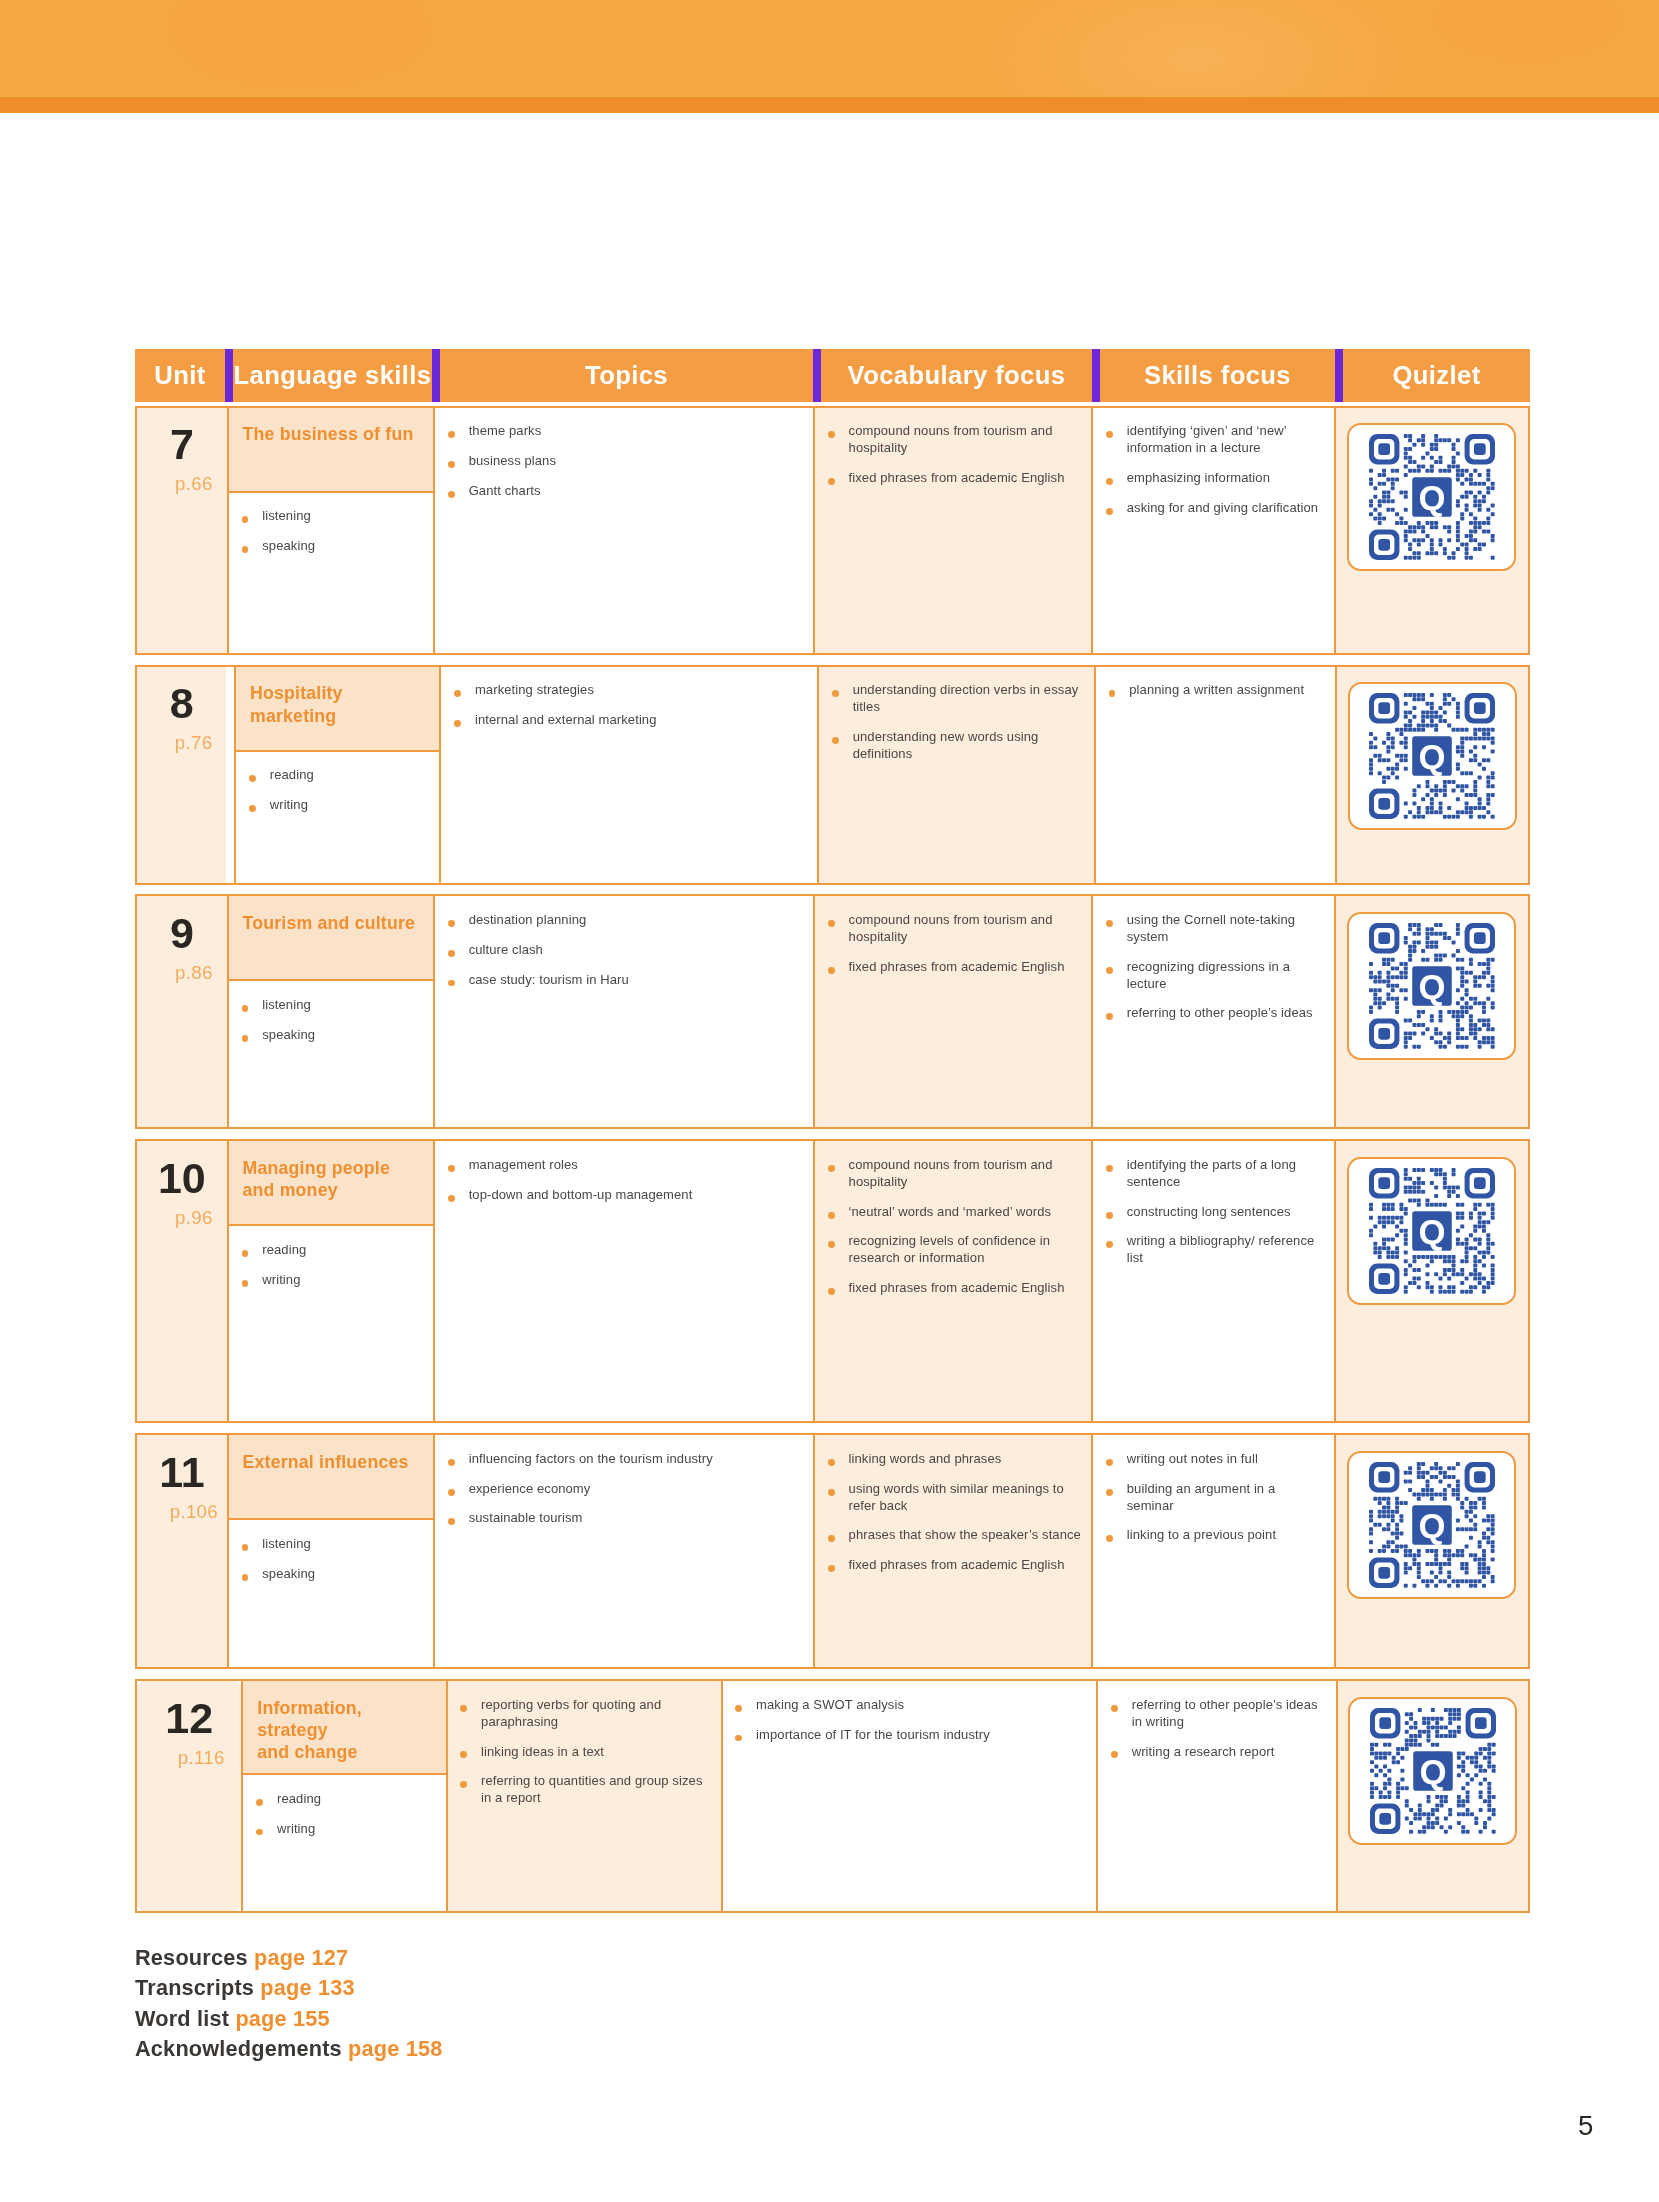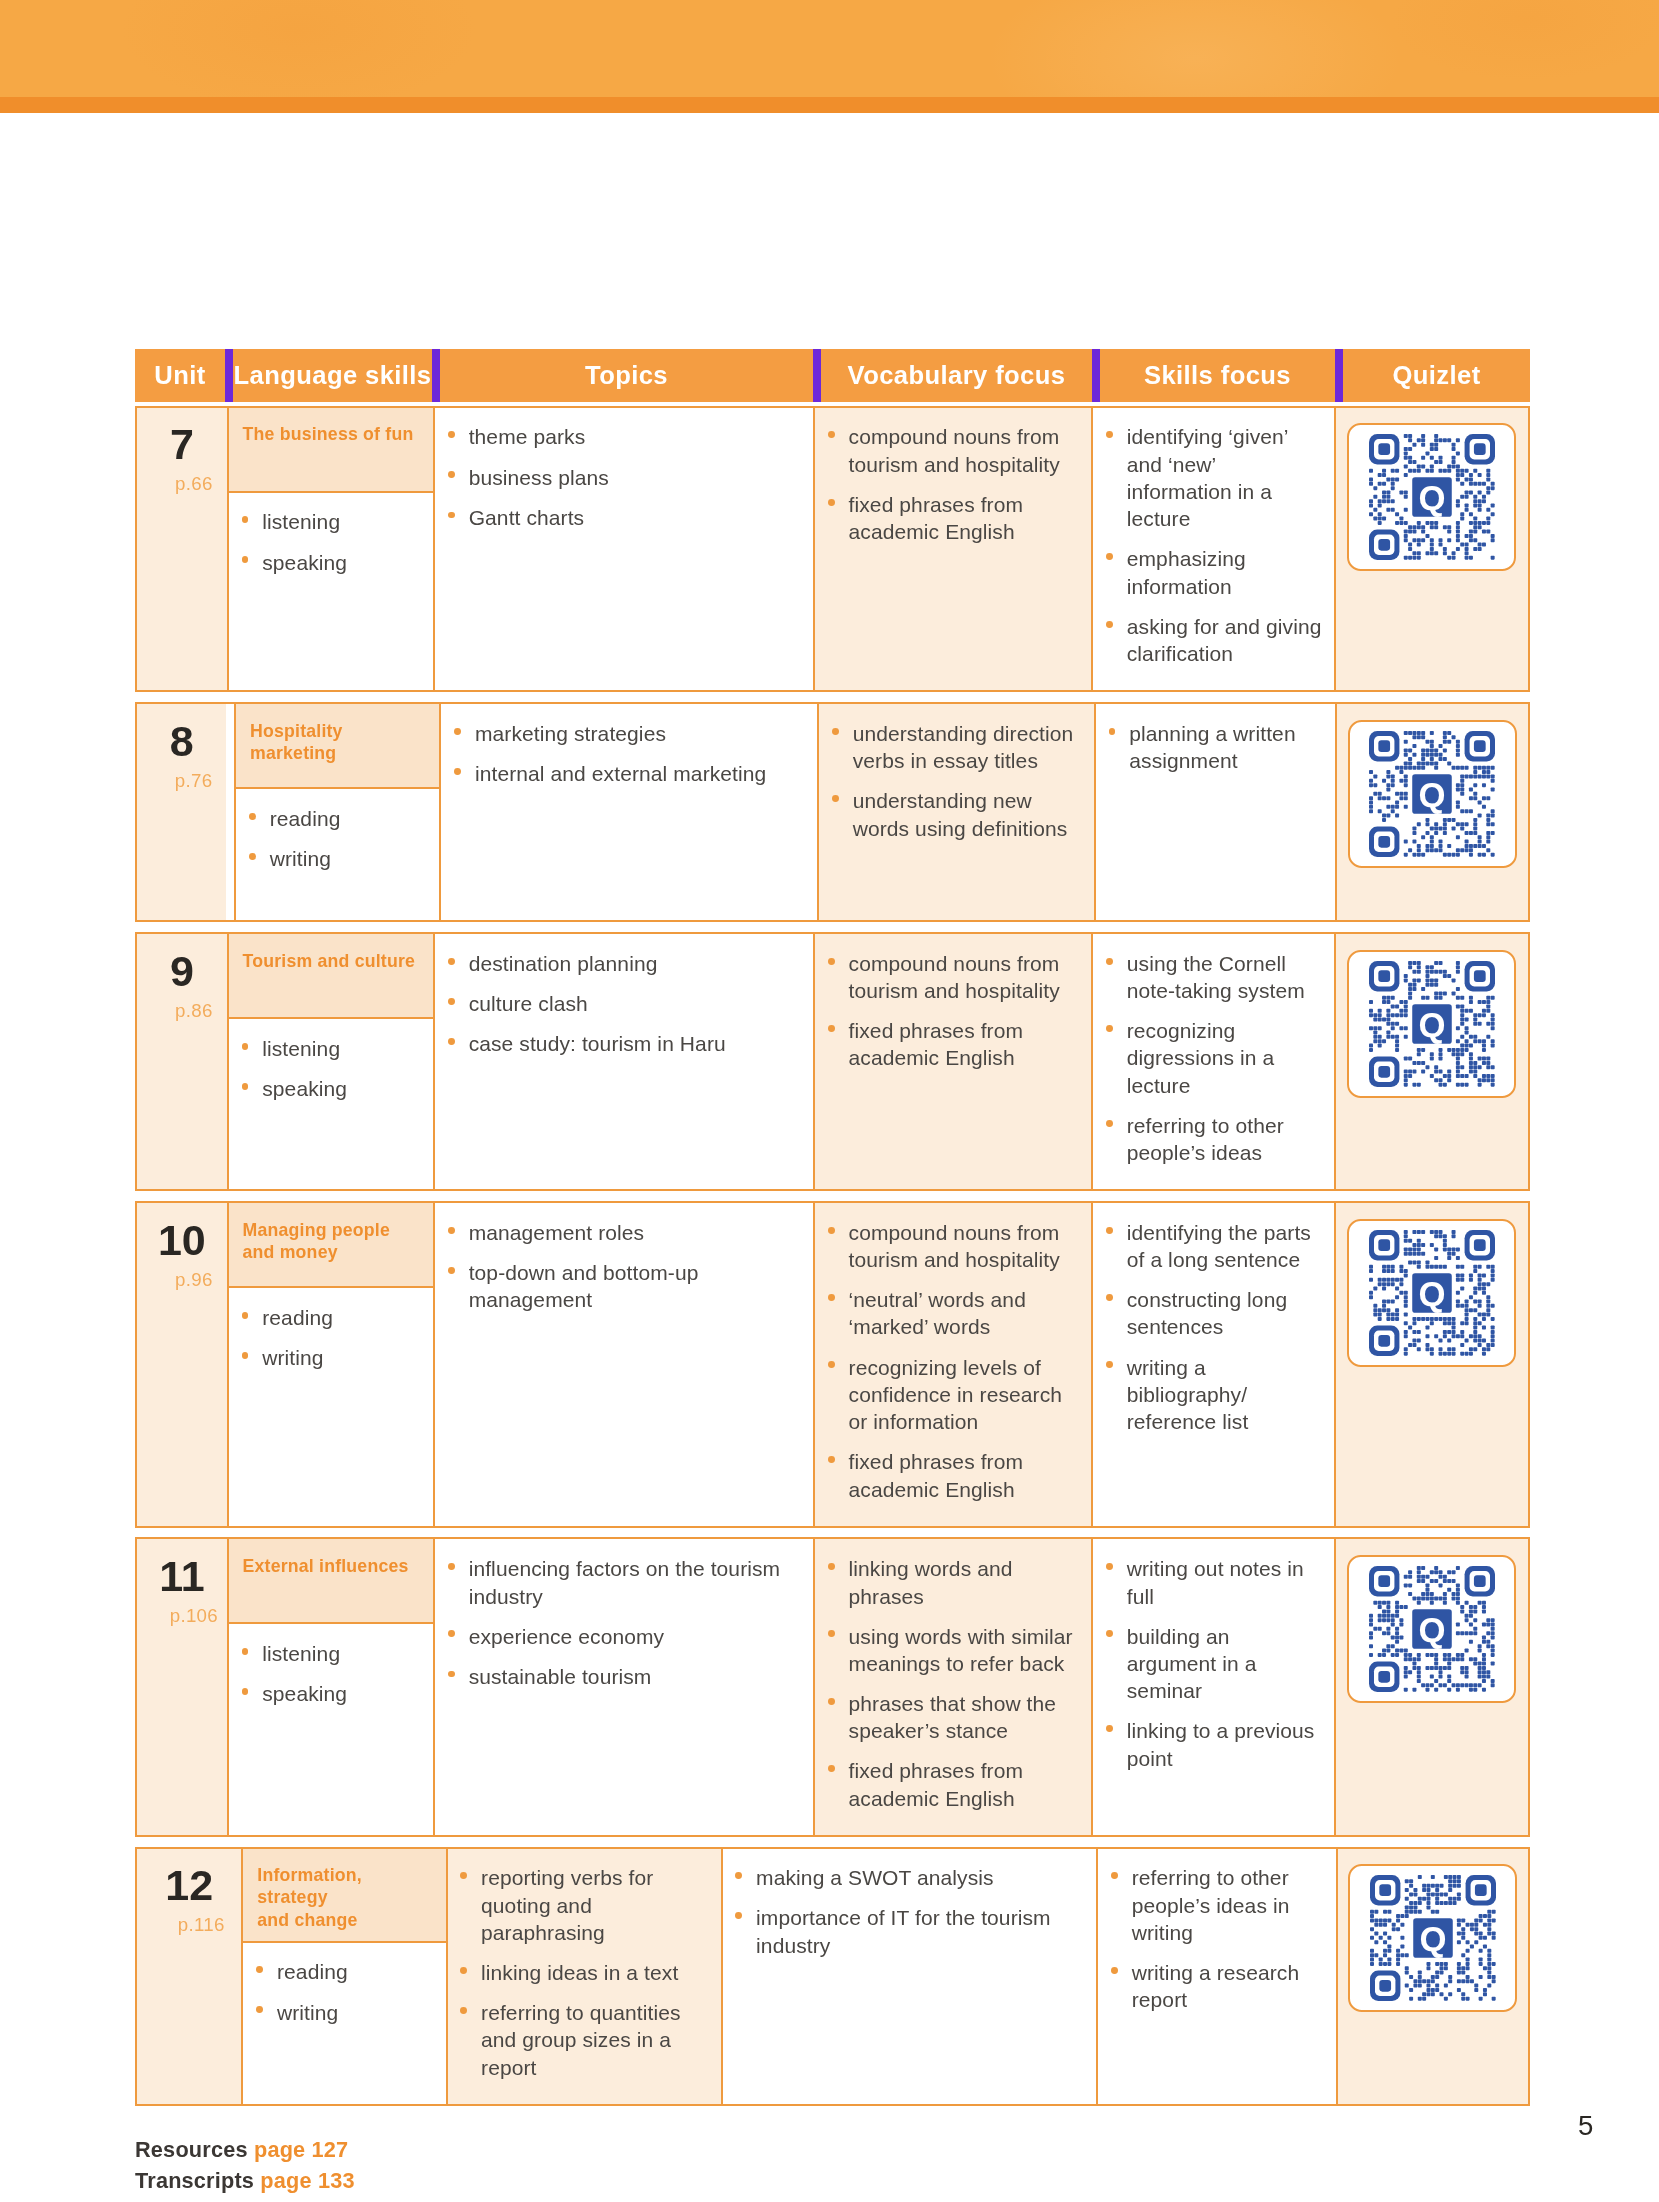--- a/index.html
+++ b/index.html
@@ -40,21 +40,21 @@
   .unit-ref{font-size:18.7px;color:var(--page-ref);margin-top:7px;letter-spacing:0.3px;padding-left:24px;}
   .title-box{
     background:var(--title-tint);border-bottom:2px solid var(--border);
     min-height:85px;box-sizing:border-box;padding:15.8px 11.8px 9.9px 13.8px;
     font-size:17.7px;font-weight:bold;color:var(--title-orange);line-height:1.25;
     white-space:pre-line;letter-spacing:0.2px;
   }
   ul.blist{list-style:none;margin:0;padding:15.8px 9.9px 9.9px 2px;}
   ul.blist li{
     position:relative;padding-left:31.5px;margin-bottom:12.8px;
-    font-size:21px;line-height:1.3;letter-spacing:0.1px;
+    font-size:13px;line-height:1.3;letter-spacing:0.1px;
   }
   ul.blist li::before{
     content:"";position:absolute;left:10.8px;top:7.9px;width:6.9px;height:6.9px;
     border-radius:50%;background:var(--bullet);
   }
   .qr-wrap{
     width:169px;height:148px;margin:15.8px auto 0;background:#fff;
     border:2px solid var(--border);border-radius:13.8px;box-sizing:border-box;
     display:flex;align-items:center;justify-content:center;
   }
@@ -1527,21 +1527,21 @@
     <rect x="1.15" y="1.15" width="4.7" height="4.7" rx="1.1" fill="#fff"></rect>
     <rect x="2.15" y="2.15" width="2.7" height="2.7" rx="0.7" fill="#2F55A4"></rect>
               </g>
     <rect x="9.6" y="9.6" width="9.8" height="9.8" rx="1" fill="#2F55A4" stroke="#fff" stroke-width="0.7"></rect>
     <text x="14.5" y="17.4" text-anchor="middle" font-family="Liberation Sans, DejaVu Sans, sans-serif" font-size="8" font-weight="bold" fill="#fff">Q</text>
             </svg>
           </div>
         </div>
       </div>
       <div class="row" style="min-height: 234px;">
-        <div class="cell unit-cell" style="width: 106px;">
+        <div class="cell unit-cell" style="width: 106px; border-radius: 8px;">
           <div class="unit-num">12</div>
           <div class="unit-ref">p.116</div>
         </div>
         <div class="cell lang-cell" style="width: 207px;">
           <div class="title-box">Information, strategy
 and change</div>
           <ul class="blist">
             <li>reading</li>
             <li>writing</li>
           </ul>

